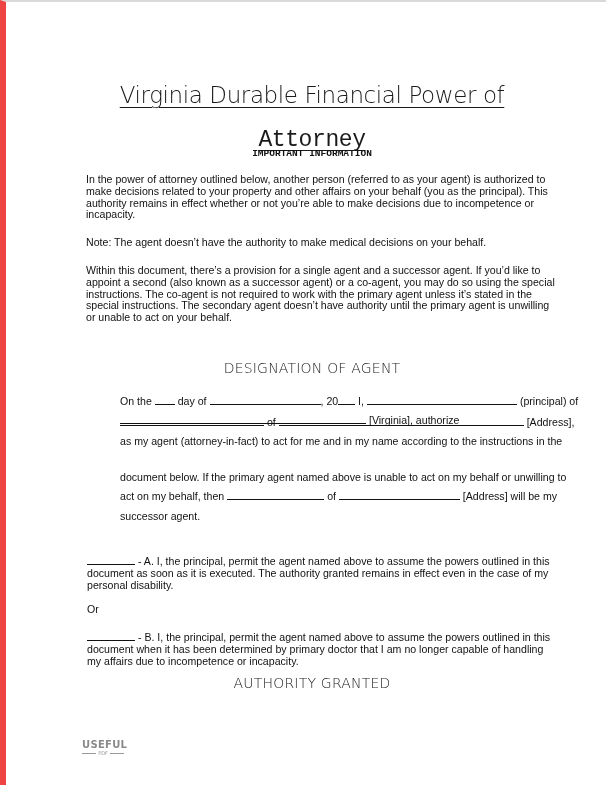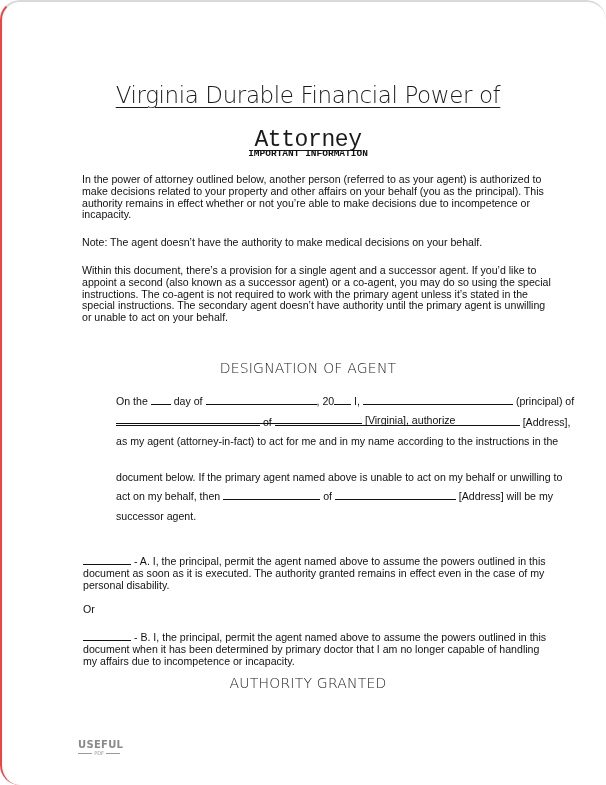--- a/index.html
+++ b/index.html
@@ -1,23 +1,22 @@
 <!DOCTYPE html>
 <html><head>
 <meta charset="utf-8">
 <style>
   html, body { margin: 0; padding: 0; background: #ffffff; }
   body { width: 606px; height: 785px; overflow: hidden; position: relative; }
   .page {
     position: absolute; left: 0; top: 0; width: 606px; height: 785px;
     background: #ffffff;
     border-top: 2px solid #d9d9d9;
-    border-left: 2px solid #ef4444;
+    border-left: 6px solid #ef4444;
     box-sizing: border-box;
-    border-radius: 20px;
   }
   .title {
     position: absolute; left: 60px; width: 492px; text-align: center;
     font-family: "DejaVu Sans", sans-serif; font-weight: 300;
     font-size: 23px; color: #1a1a1a; letter-spacing: -0.4px;
     text-decoration: underline; text-decoration-thickness: 1px; text-underline-offset: 4px;
     line-height: 30px; margin: 0;
   }
   #t1 { top: 78px; }
   #t2 { top: 123px; font-family: Liberation Mono, monospace; }

